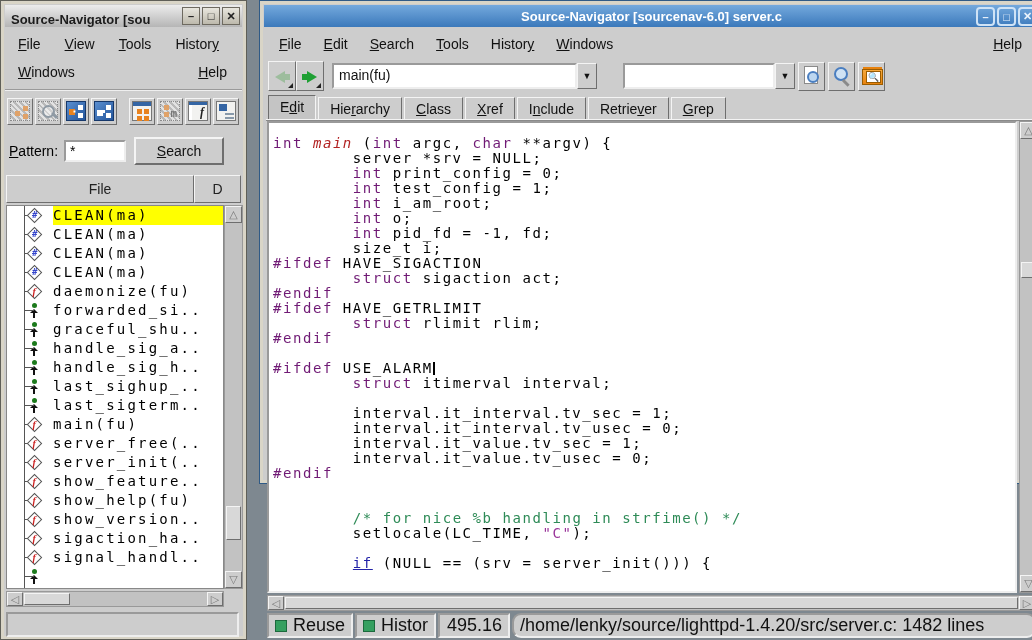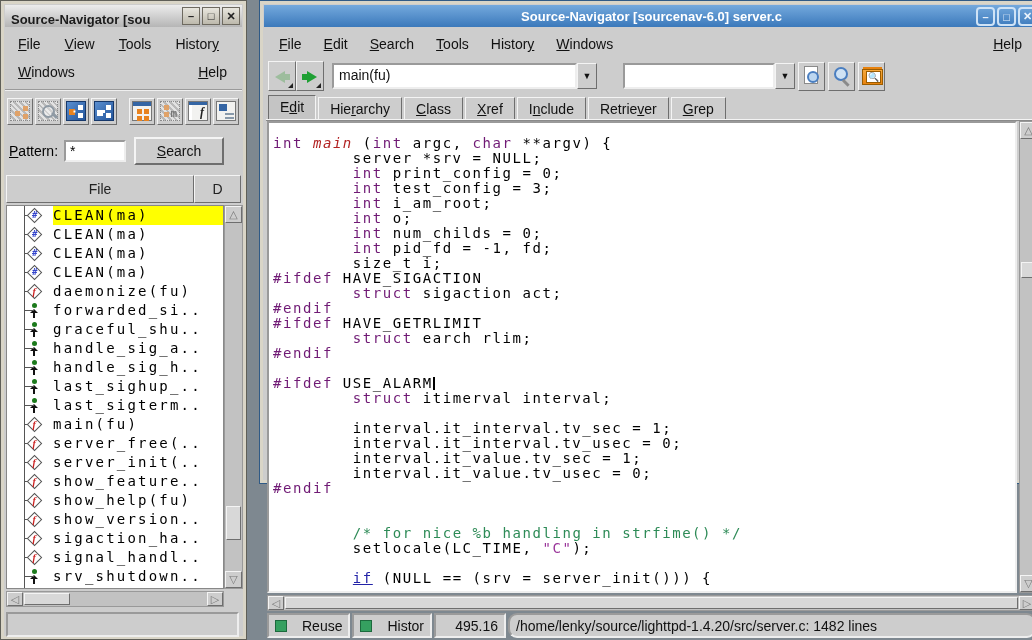--- a/index.html
+++ b/index.html
@@ -204,21 +204,21 @@
   #rw-vscroll .down { left:0; right:0; bottom:0; height:17px; }
   #rw-vscroll .sb-thumb { left:1px; right:1px; top:140px; height:16px; }
   #rw-hscroll { left:7px; right:7px; top:594px; height:16px; }
   #rw-hscroll .left  { left:0; top:0; bottom:0; width:16px; }
   #rw-hscroll .right { right:0; top:0; bottom:0; width:16px; }
   #rw-hscroll .sb-thumb { top:1px; bottom:1px; left:17px; right:17px; }
 
   
   #rw-status { position:absolute; left:7px; right:7px; top:612px; height:25px; display:flex; gap:2px; }
   .scell { background:#cdcdcd; border:2px inset #eee; display:flex; align-items:center;
-           font-size:14px; color:#111; padding:0 6px; white-space:nowrap; overflow:hidden;gap:9px; }
+           font-size:18px; color:#111; padding:0 6px; white-space:nowrap; overflow:hidden; }
   .gsq { width:12px; height:12px; background:#35a060; border:1px solid #1c6a3d; margin-right:6px; flex:none; }
   #cell-pos { width:72px; justify-content:flex-end; }
   #cell-path { flex:1;border-radius:9px; }
 </style>
 </head>
 <body>
 
 <div class="xwin" id="lw">
   <div class="tbar">
     <span>Source-Navigator [sou</span>
@@ -451,21 +451,20 @@
           <span class="llabel">signal_handl..</span>
         </div>
         <div class="lrow">
           <span class="gut">
             <span class="vicon">
               <span class="vdot"></span>
               <span class="vhead"></span>
               <span class="vstem"></span>
             </span>
           </span>
-          <span class="llabel">srv_shutdown..</span>
         </div>
       </div>
   </div>
 
   <div class="scroll" id="lw-vscroll">
     <div class="sb-btn up">△</div>
     <div class="sb-thumb"></div>
     <div class="sb-btn down">▽</div>
   </div>
   <div class="scroll" id="lw-hscroll">
@@ -536,31 +535,30 @@
       <div class="tab">Retrie<span class="ul">v</span>er</div>
       <div class="tab"><span class="ul">G</span>rep</div>
     </div>
   <div id="rw-tabline"></div>
 
   <div id="code-area">
     <div id="code-lines">
         <div class="cl"><span class="c-k">int</span><span class="c-p"> </span><span class="c-f">main</span><span class="c-p"> (</span><span class="c-k">int</span><span class="c-p"> argc, </span><span class="c-k">char</span><span class="c-p"> **argv) {</span></div>
         <div class="cl"><span class="c-p">        server *srv = NULL;</span></div>
         <div class="cl"><span class="c-p">        </span><span class="c-k">int</span><span class="c-p"> print_config = 0;</span></div>
-        <div class="cl"><span class="c-p">        </span><span class="c-k">int</span><span class="c-p"> test_config = 3;</span></div>
+        <div class="cl"><span class="c-p">        </span><span class="c-k">int</span><span class="c-p"> test_config = 1;</span></div>
         <div class="cl"><span class="c-p">        </span><span class="c-k">int</span><span class="c-p"> i_am_root;</span></div>
         <div class="cl"><span class="c-p">        </span><span class="c-k">int</span><span class="c-p"> o;</span></div>
-        <div class="cl"><span class="c-p">        </span><span class="c-k">int</span><span class="c-p"> num_childs = 0;</span></div>
         <div class="cl"><span class="c-p">        </span><span class="c-k">int</span><span class="c-p"> pid_fd = -1, fd;</span></div>
         <div class="cl"><span class="c-p">        size_t i;</span></div>
         <div class="cl"><span class="c-k">#ifdef</span><span class="c-p"> HAVE_SIGACTION</span></div>
         <div class="cl"><span class="c-p">        </span><span class="c-k">struct</span><span class="c-p"> sigaction act;</span></div>
         <div class="cl"><span class="c-k">#endif</span></div>
         <div class="cl"><span class="c-k">#ifdef</span><span class="c-p"> HAVE_GETRLIMIT</span></div>
-        <div class="cl"><span class="c-p">        </span><span class="c-k">struct</span><span class="c-p"> earch rlim;</span></div>
+        <div class="cl"><span class="c-p">        </span><span class="c-k">struct</span><span class="c-p"> rlimit rlim;</span></div>
         <div class="cl"><span class="c-k">#endif</span></div>
         <div class="cl">&nbsp;</div>
         <div class="cl"><span class="c-k">#ifdef</span><span class="c-p"> USE_ALARM</span><span class="caret"></span></div>
         <div class="cl"><span class="c-p">        </span><span class="c-k">struct</span><span class="c-p"> itimerval interval;</span></div>
         <div class="cl">&nbsp;</div>
         <div class="cl"><span class="c-p">        interval.it_interval.tv_sec = 1;</span></div>
         <div class="cl"><span class="c-p">        interval.it_interval.tv_usec = 0;</span></div>
         <div class="cl"><span class="c-p">        interval.it_value.tv_sec = 1;</span></div>
         <div class="cl"><span class="c-p">        interval.it_value.tv_usec = 0;</span></div>
         <div class="cl"><span class="c-k">#endif</span></div>

